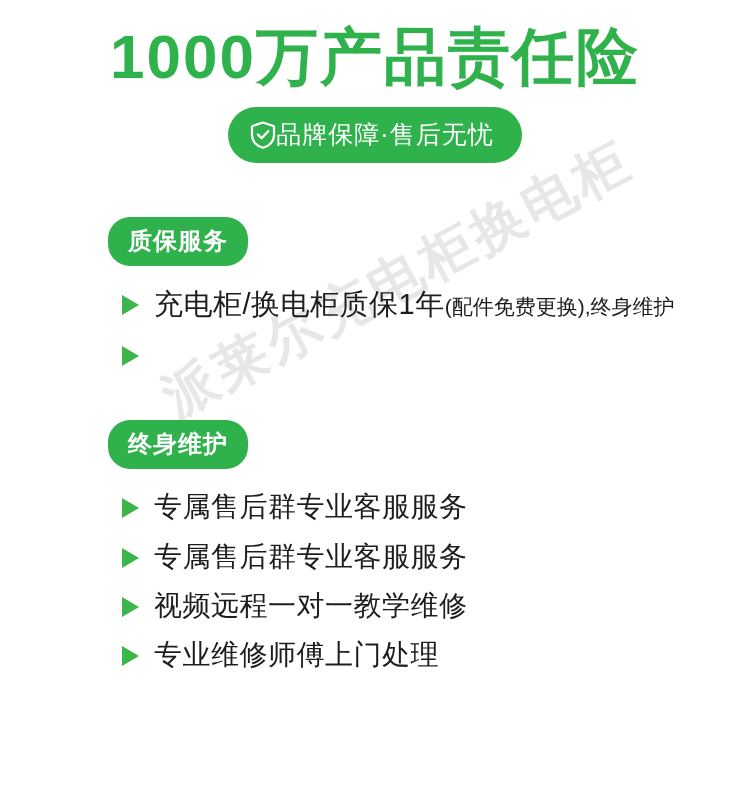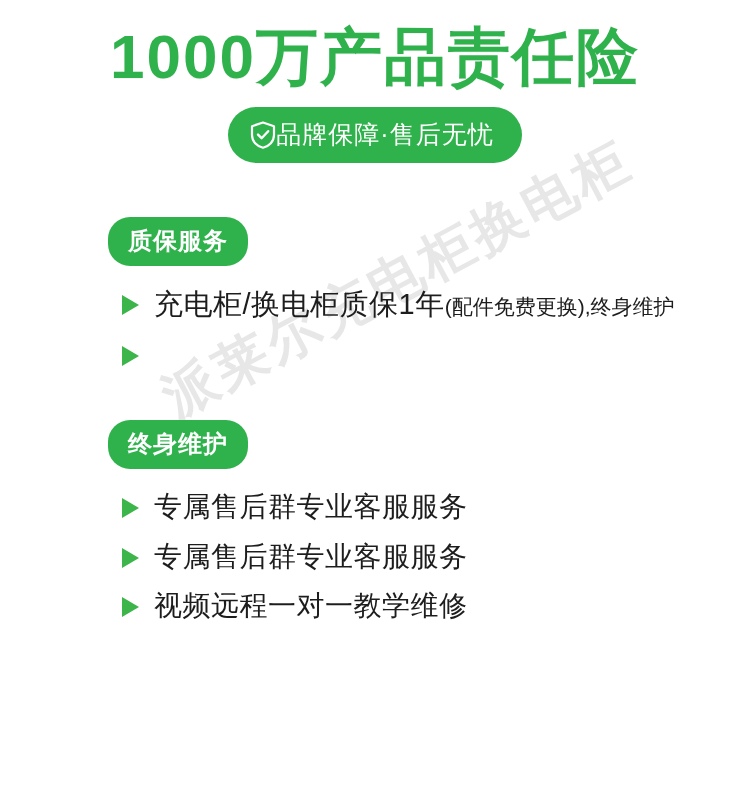--- a/index.html
+++ b/index.html
@@ -209,17 +209,25 @@
 
       <li class="list-item">
         <span class="arrow">
           <svg width="26" height="26" viewBox="0 0 26 26" xmlns="http://www.w3.org/2000/svg">
             <path d="M4 3 L21 13 L4 23 Z" fill="#3cb54a"></path>
           </svg>
         </span>
         <span class="item-text"><span>视频远程一对一教学维修</span></span>
       </li>
 
+      <li class="list-item">
+        <span class="arrow">
+          <svg width="26" height="26" viewBox="0 0 26 26" xmlns="http://www.w3.org/2000/svg">
+            <path d="M4 3 L21 13 L4 23 Z" fill="#3cb54a"></path>
+          </svg>
+        </span>
+        <span class="item-text"><span>专业维修师傅上门处理</span></span>
+      </li>
 
     </ul>
   </div>
 
 </div>
 
 </body></html>

